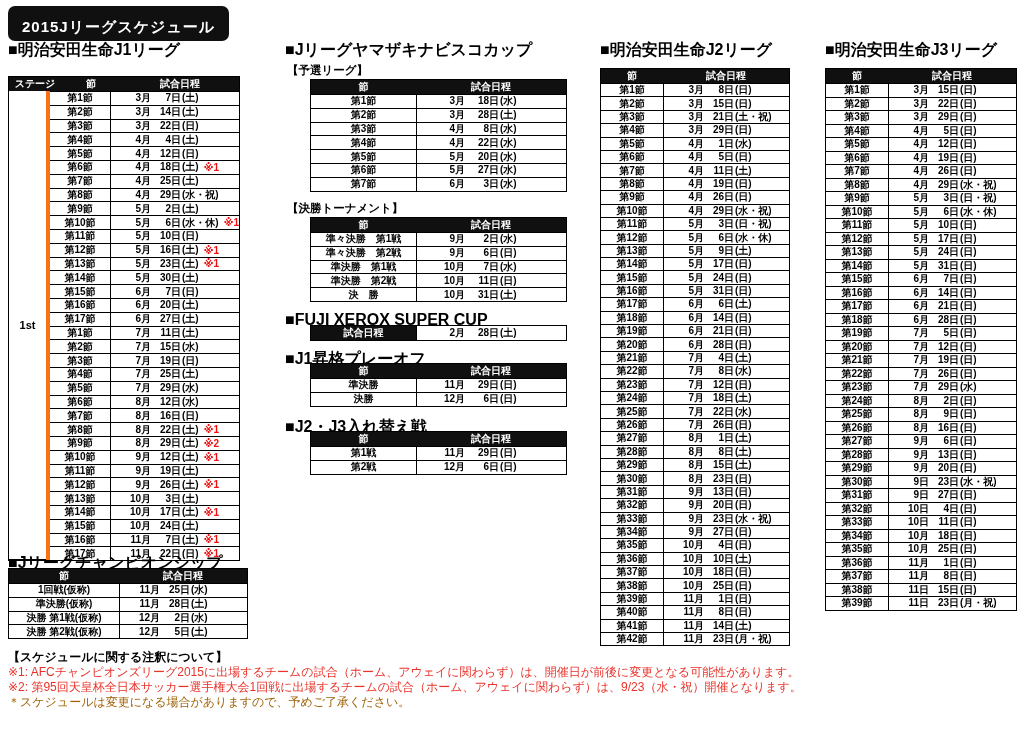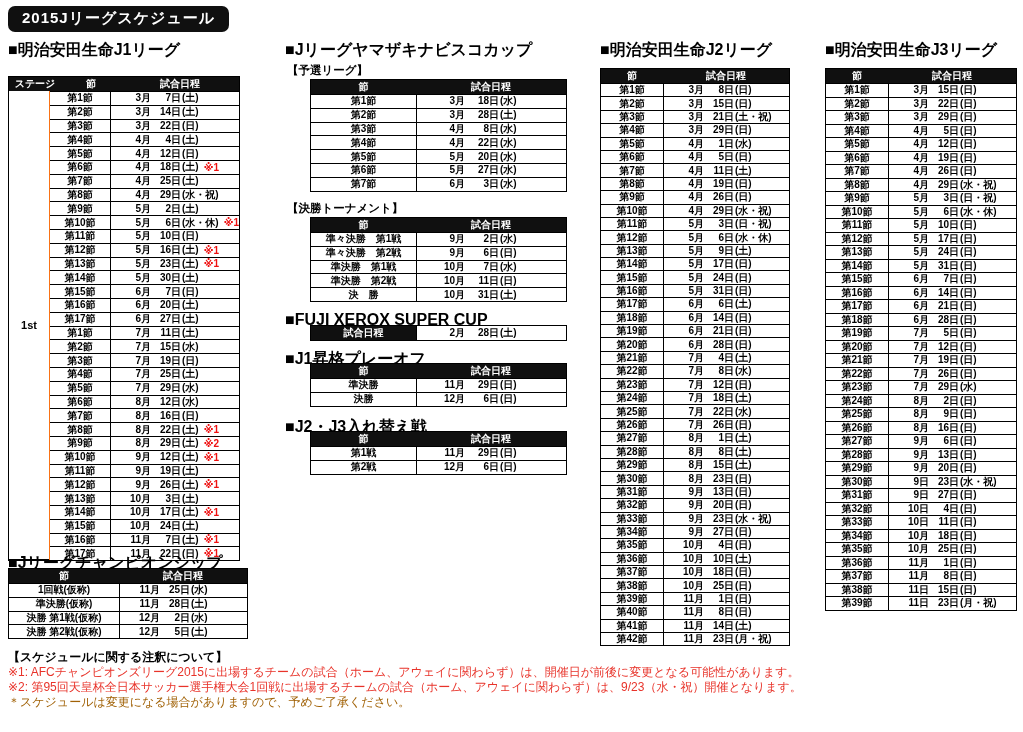--- a/index.html
+++ b/index.html
@@ -5,42 +5,42 @@
   :root{ --red:#e60012; --fred:#e8332a; }
   *{box-sizing:border-box;margin:0;padding:0}
   html,body{width:1023px;height:732px}
   body{
     position:relative;background:#fff;color:#000;
     font-family:"Liberation Sans","DejaVu Sans",sans-serif;
     font-weight:bold;overflow:hidden;
   }
   .title-badge{
     position:absolute;left:8px;top:6px;background:#101010;color:#fff;
-    font-size:15px;letter-spacing:1px;padding:3px 14px 4px;border-radius:7px;
+    font-size:15px;letter-spacing:1px;padding:12px 14px 4px;border-radius:7px;
   }
   .sec-title{position:absolute;font-size:16px;white-space:nowrap}
   .sub-title{position:absolute;font-size:11.5px;white-space:nowrap}
   .tbl{position:absolute;border:1px solid #000;font-size:10px;background:#fff}
   .thead{display:flex;background:#101010;color:#fff;height:14px;align-items:center}
   .thead .h{display:block;text-align:center;font-size:10px}
   .stage-h{width:52px}
   .round-h{width:var(--labw,60px)}
   .date-h{flex:1}
   .trow{display:flex;height:var(--rh,13.8px);border-top:1px solid #000}
   .cell{display:flex;align-items:center}
   .cell.lab{width:var(--labw,60px);justify-content:center;text-align:center;white-space:pre}
   .cell.date{flex:1;border-left:1px solid #000;white-space:nowrap}
   .m{width:var(--mw,40px);text-align:right;display:inline-block}
   .d{width:var(--dw,30px);text-align:right;display:inline-block}
   .w{margin-left:1px}
   .note{color:var(--red);margin-left:5px}
   .wide{--labw:105px;--mw:48px;--dw:34px}
   
   .j1 .tbody{display:flex}
-  .stage-col{width:52px;border-right:1px solid #f97316;display:flex;flex-direction:column}
+  .stage-col{width:52px;border-right:4px solid #f97316;display:flex;flex-direction:column}
   .stage-cell{flex:1;display:flex;align-items:center;justify-content:center;font-size:11px}
   .stage-cell:first-child{border-bottom:1px solid #000}
   .j1 .rows{flex:1;display:flex;flex-direction:column}
   
   .xerox .trow{border-top:none}
   .xhead{background:#101010;color:#fff;font-size:10px}
   
   .footer{position:absolute;left:8px;top:650px;width:1010px;font-size:12px;line-height:15px}
   .f-head{font-weight:bold;color:#000000}
   .f-red{color:var(--fred);font-weight:normal}

